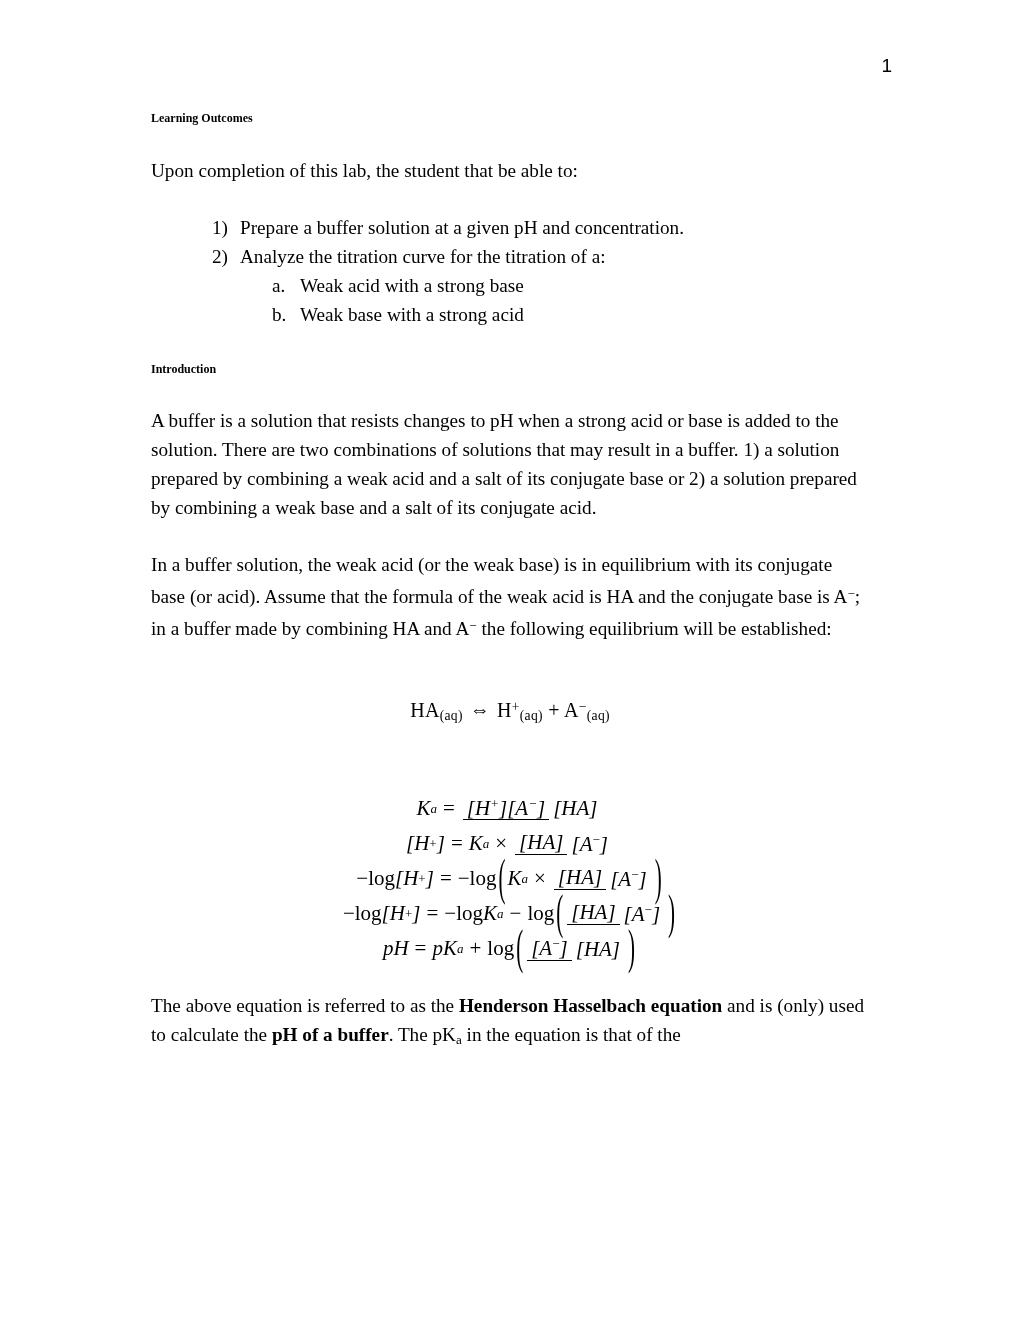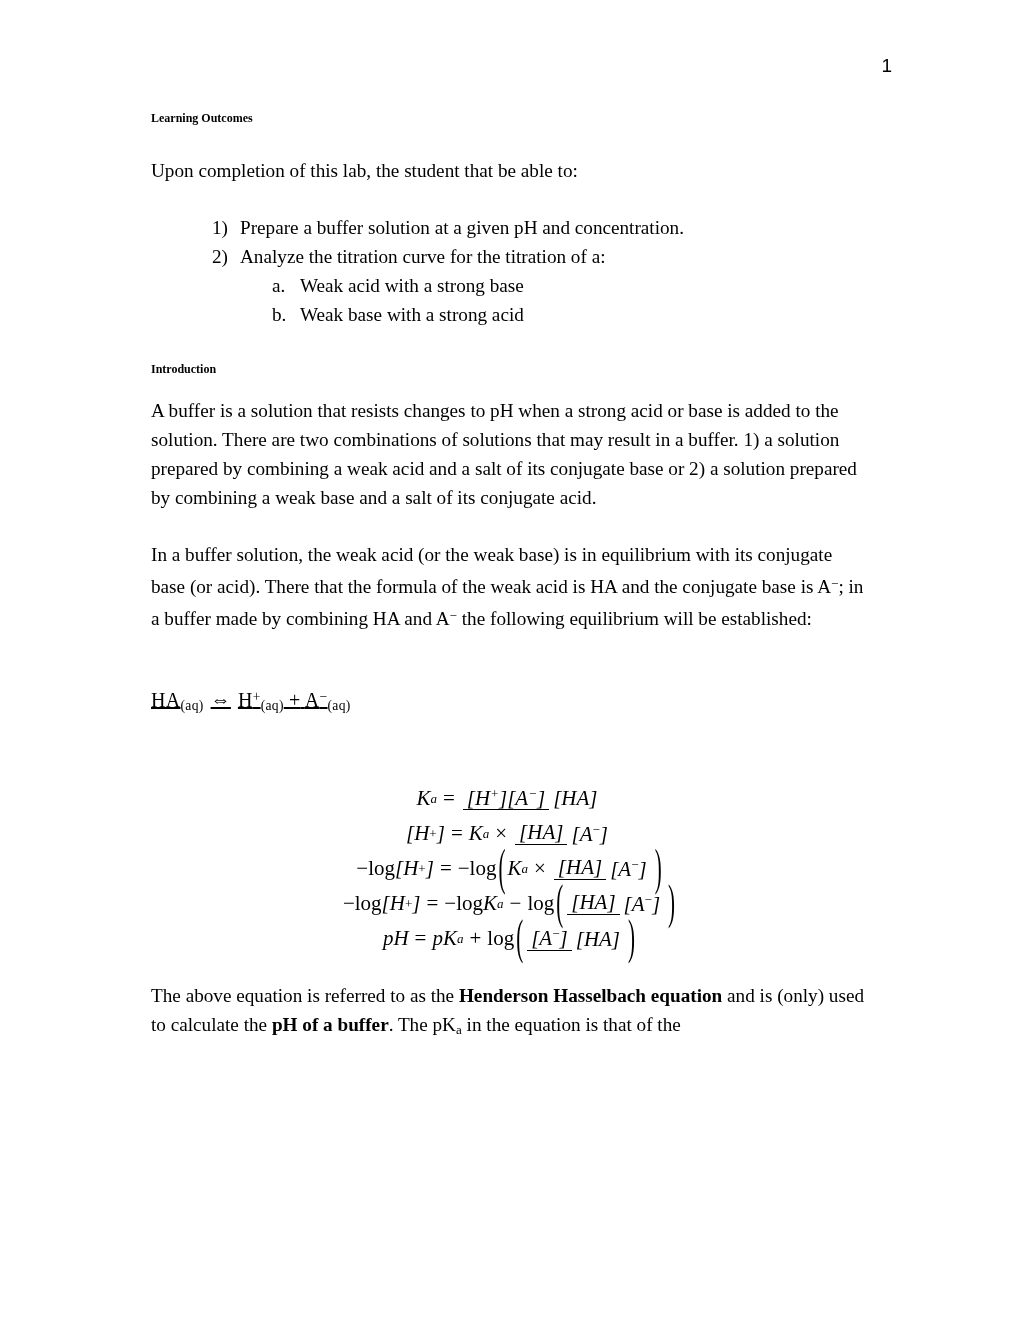--- a/index.html
+++ b/index.html
@@ -61,21 +61,21 @@
 
   
   .section-heading {
     font-weight: bold;
     font-size: 12px;
     margin: 0 0 30px 0;
     line-height: 1.15;
   }
   .section-heading.introduction {
     margin-top: 0;
-    margin-bottom: 19px;
+    margin-bottom: 29px;
   }
 
   
   p.body {
     font-size: 19.2px;
     line-height: 29px;
     margin: 0 0 28px 0;
     text-align: left;
   }
   p.body.tight { margin-bottom: 0; }
@@ -122,25 +122,25 @@
     width: 24px;
     text-align: left;
   }
 
   
   sub.chem { font-size: .68em; vertical-align: -0.25em; }
   sup.chem { font-size: .68em; vertical-align: 0.42em; }
 
   
   .chem-equation {
+    text-align: center;
     font-size: 20px;
     line-height: 30px;
     margin: 0;
     letter-spacing: .3px;
-    text-decoration: underline;
   }
   .chem-equation .arrow { font-size: 20px; padding: 0 7px; }
 
   
   .math-block {
     margin: 0;
     padding: 0;
   }
   .math-row {
     display: flex;
@@ -245,21 +245,21 @@
       </li>
     </ul>
 
     <div class="spacer-34"></div>
 
     <div class="section-heading introduction">Introduction</div>
 
     <p class="body">A buffer is a solution that resists changes to pH when a strong acid or base is added to the solution. There are two combinations of solutions that may result in a buffer. 1) a solution prepared by combining a weak acid and a salt of its conjugate base or 2) a solution prepared by combining a weak base and a salt of its conjugate acid.</p>
 
     <p class="body">
-      <span>In a buffer solution, the weak acid (or the weak base) is in equilibrium with its conjugate base (or acid). There that the formula of the weak acid is HA and the conjugate base is A</span><sup class="chem">−</sup><span>; in a buffer made by combining HA and A</span><sup class="chem">−</sup><span> the following equilibrium will be established:</span>
+      <span>In a buffer solution, the weak acid (or the weak base) is in equilibrium with its conjugate base (or acid). Assume that the formula of the weak acid is HA and the conjugate base is A</span><sup class="chem">−</sup><span>; in a buffer made by combining HA and A</span><sup class="chem">−</sup><span> the following equilibrium will be established:</span>
     </p>
 
     <div class="spacer-20"></div>
 
     <div class="chem-equation">
       <span>HA</span><sub class="chem">(aq)</sub><span class="arrow">⇔</span><span>H</span><sup class="chem">+</sup><sub class="chem">(aq)</sub> <span>+</span> <span>A</span><sup class="chem">−</sup><sub class="chem">(aq)</sub>
     </div>
 
     <div class="spacer-40"></div>
 

